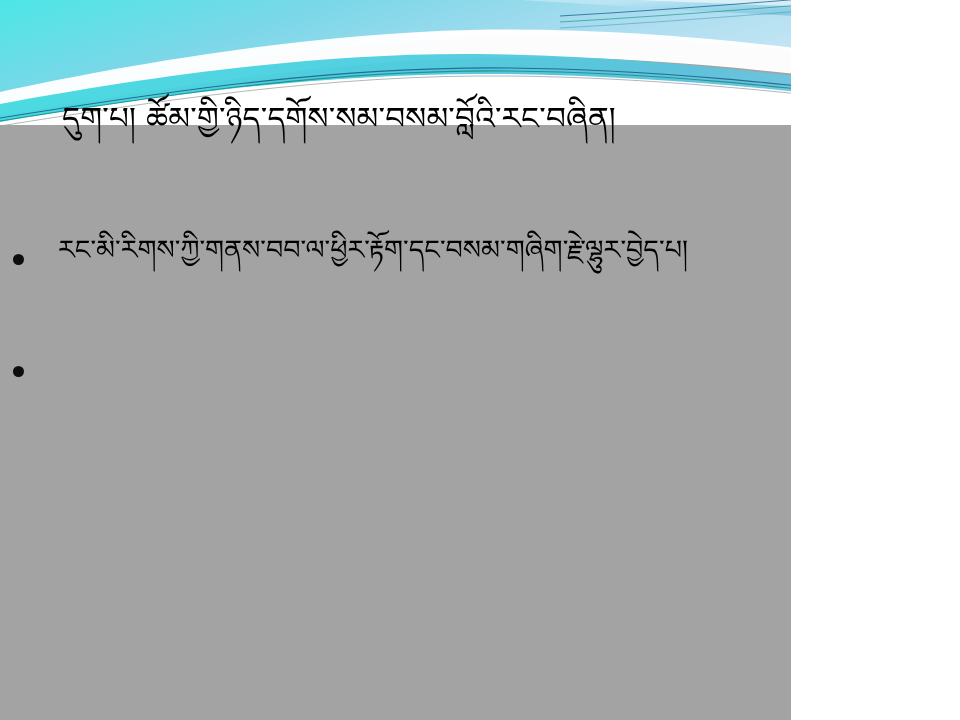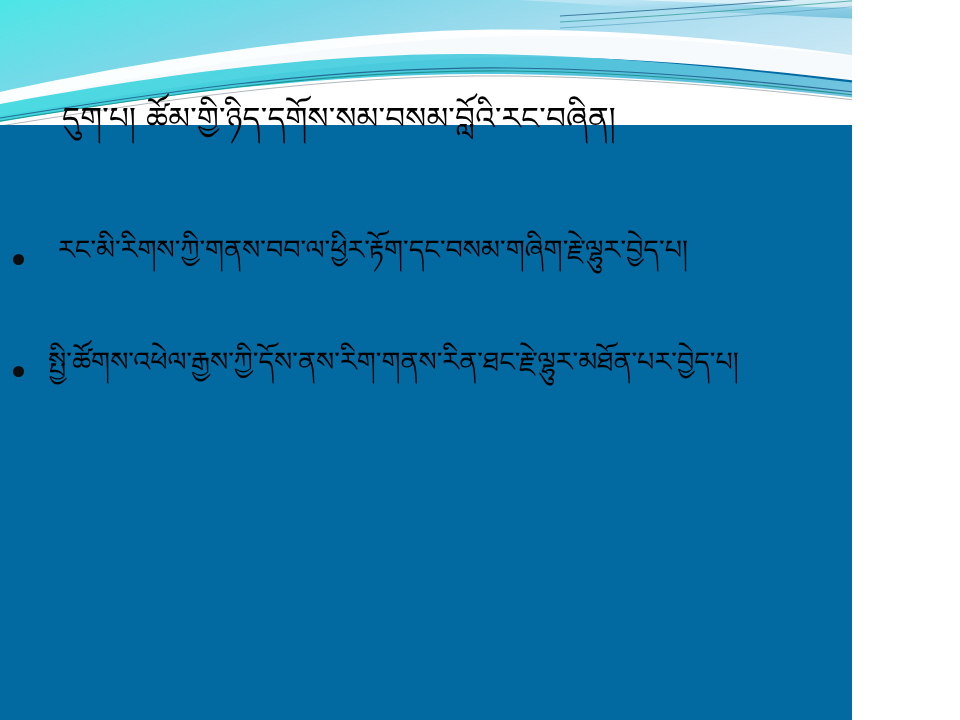--- a/index.html
+++ b/index.html
@@ -9,23 +9,23 @@
   body {
     width: 960px;
     height: 720px;
     overflow: hidden;
     background: #ffffff;
     font-family: "DejaVu Sans", sans-serif;
   }
 
   #slide {
     position: relative;
-    width: 852px;
+    width: 791px;
     height: 720px;
-    background: #0369a1;
+    background: #a3a3a3;
     overflow: hidden;
   }
 
   
   #header-art {
     position: absolute;
     left: 0;
     top: 0;
     width: 960px;
     height: 125px;
@@ -152,19 +152,18 @@
       <span class="bullet-marker">
         <span class="bullet-dot"></span>
       </span>
       <span class="bullet-text">རང་མི་རིགས་ཀྱི་གནས་བབ་ལ་ཕྱིར་རྟོག་དང་བསམ་གཞིག་རྗེ་ལྷུར་བྱེད་པ།</span>
     </div>
 
     <div class="bullet-row">
       <span class="bullet-marker">
         <span class="bullet-dot"></span>
       </span>
-      <span class="bullet-text">སྤྱི་ཚོགས་འཕེལ་རྒྱས་ཀྱི་དོས་ནས་རིག་གནས་རིན་ཐང་རྗེ་ལྷུར་མཐོན་པར་བྱེད་པ།</span>
     </div>
 
 
   </div>
 
 </div>
 
 </body></html>

